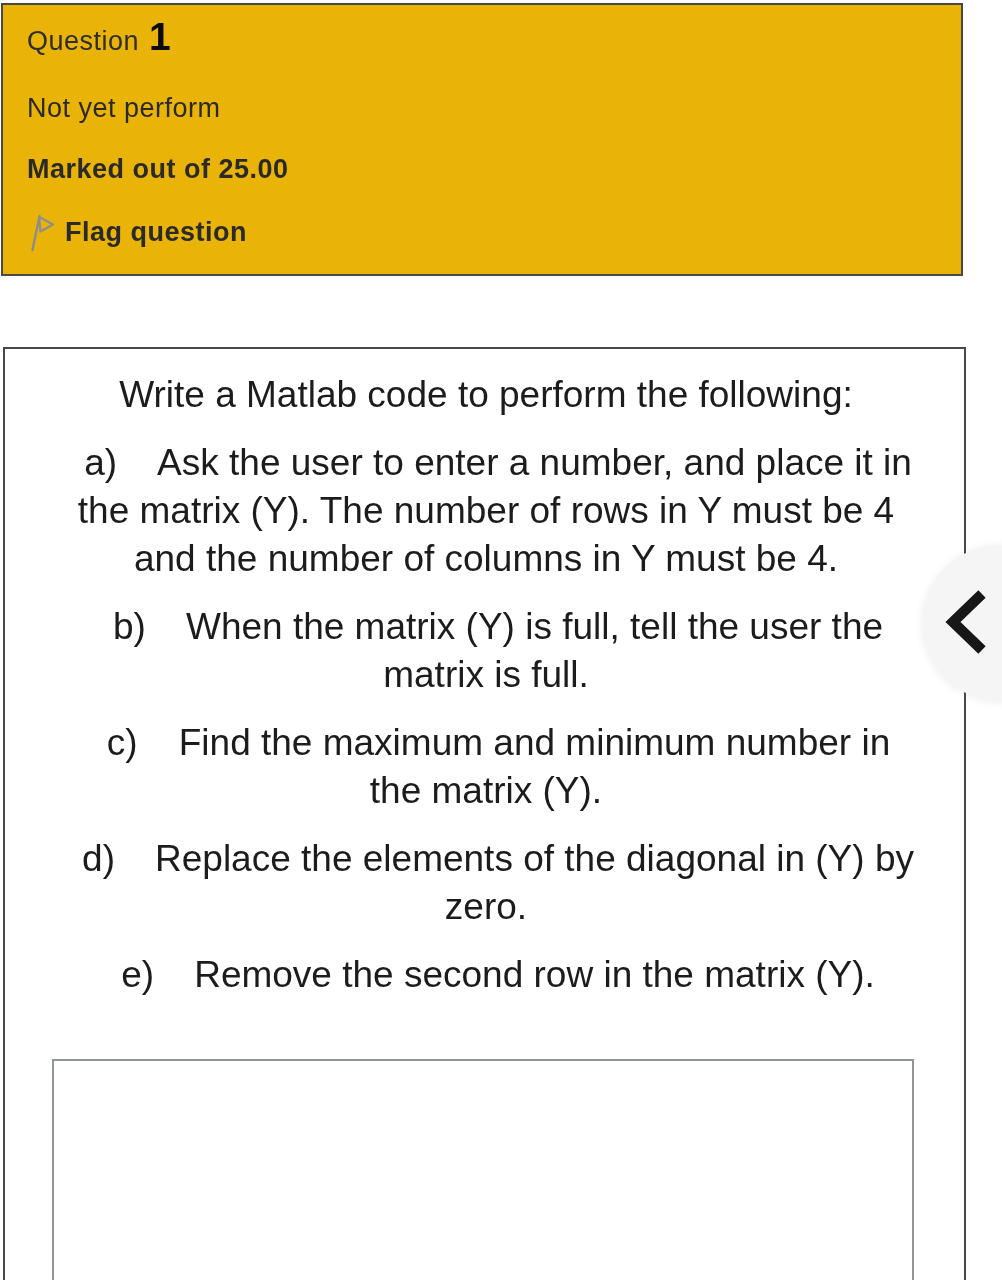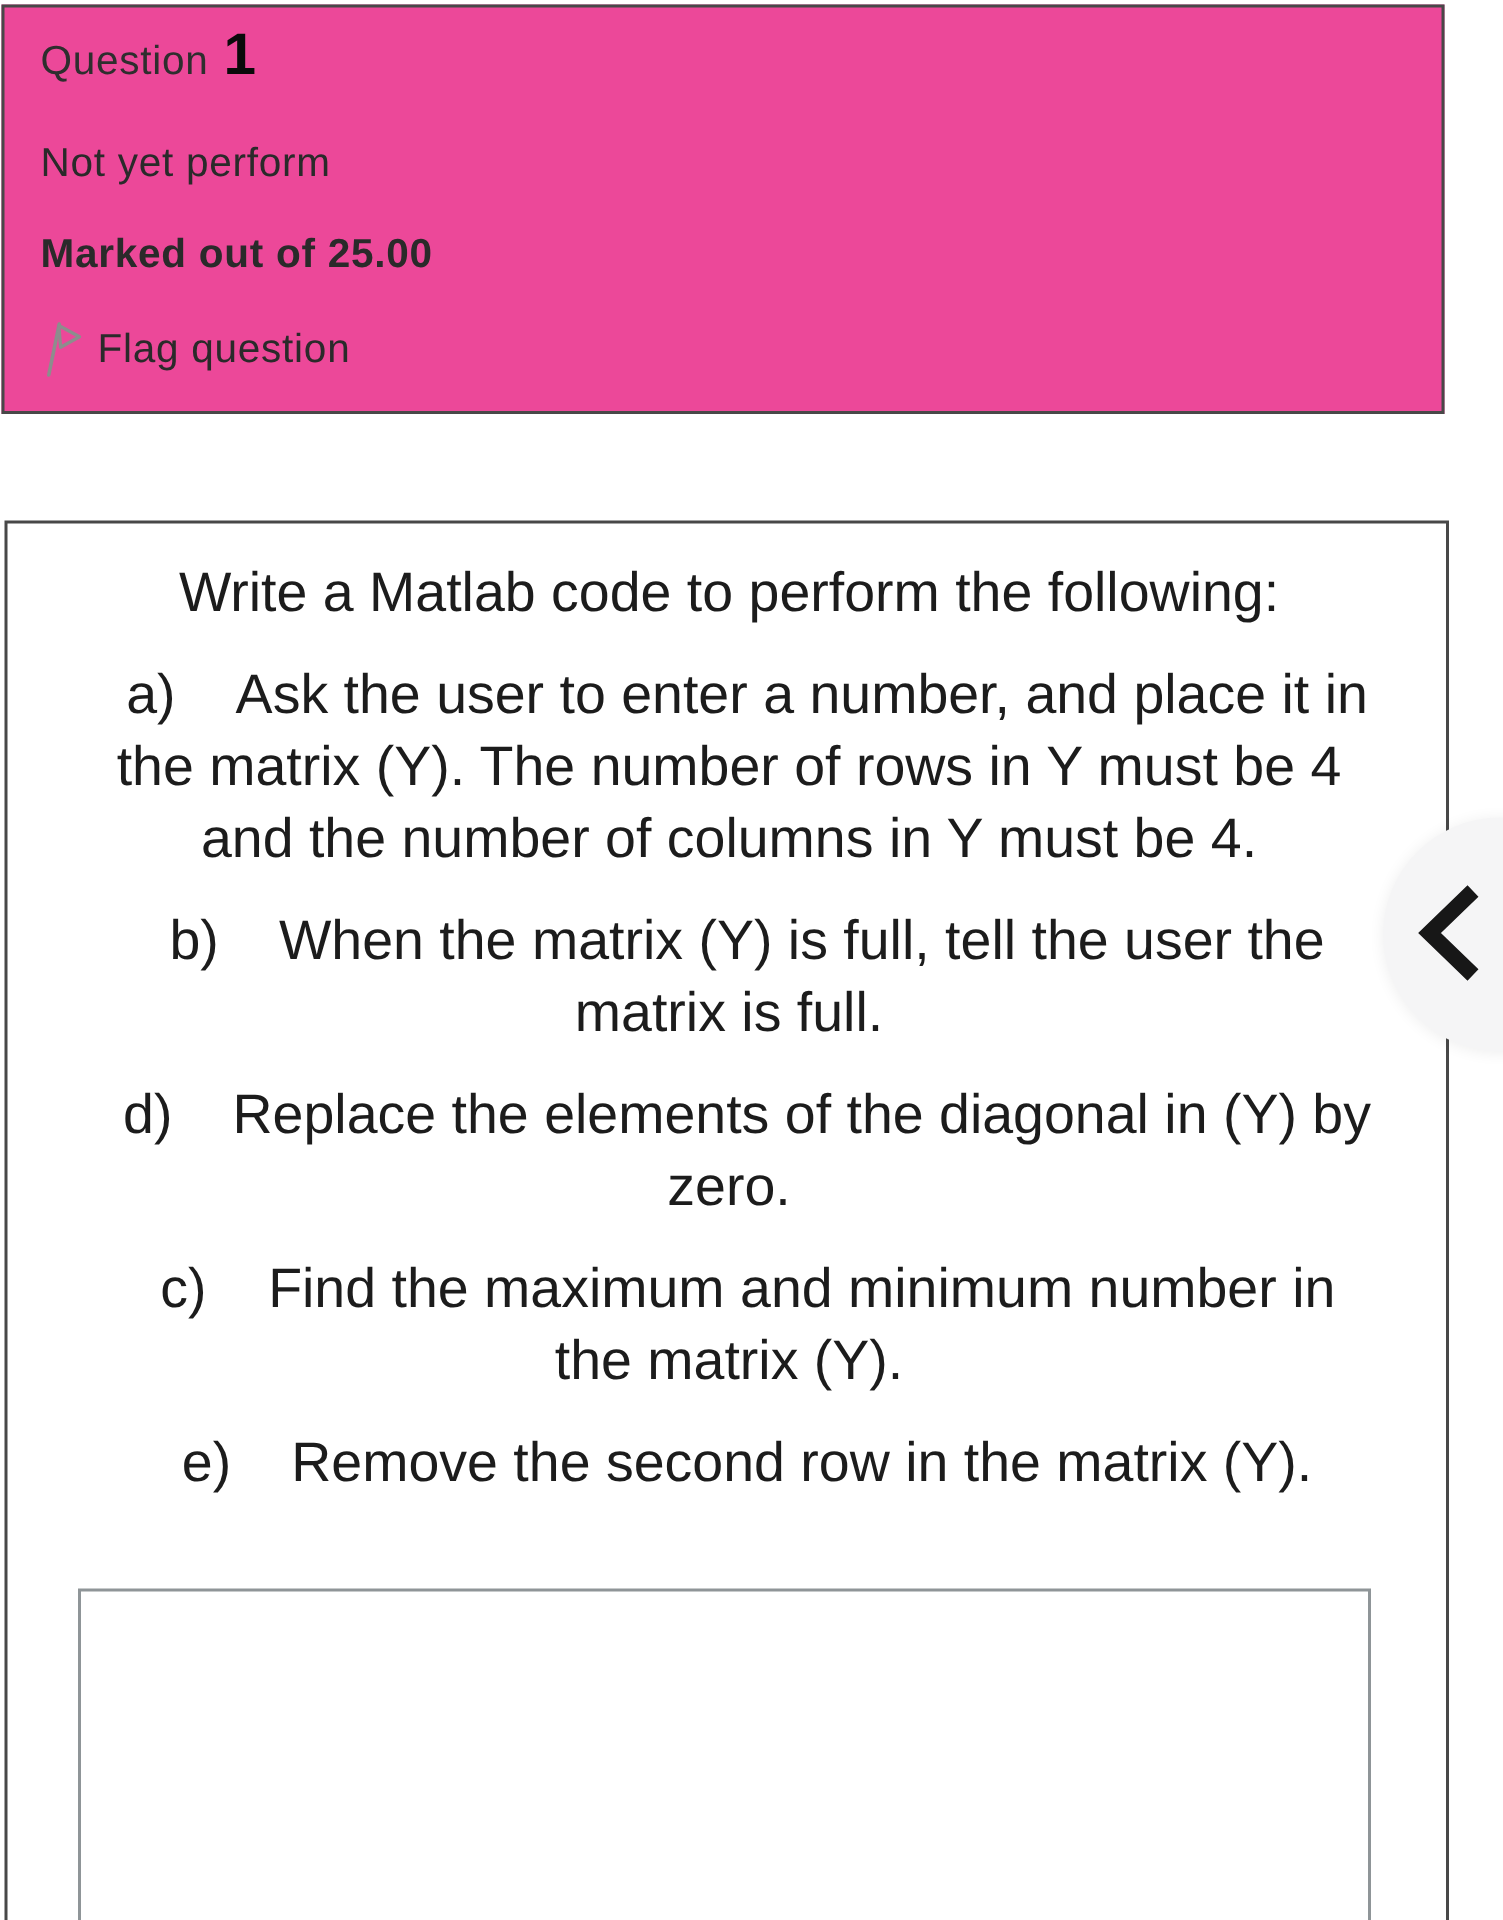--- a/index.html
+++ b/index.html
@@ -6,38 +6,38 @@
   body {
     width:1002px; height:1280px; position:relative; overflow:hidden;
     background:#ffffff;
     font-family:"Liberation Sans","DejaVu Sans",sans-serif;
     -webkit-font-smoothing:antialiased;
   }
 
   
   .info-box {
     position:absolute; left:1px; top:3px; width:962px; height:273px;
-    box-sizing:border-box; border:2px solid #484848; background:#ec4899;
+    box-sizing:border-box; border:2px solid #484848; background:#eab308;
   }
   .q-row { position:absolute; left:24px; top:10px; white-space:nowrap; }
   .q-word { font-size:27px; color:#2e2e2e; letter-spacing:.5px; }
   .q-num  { font-size:39px; font-weight:700; color:#0a0a0a; margin-left:10px; }
   .info-line {
     position:absolute; left:24px; font-size:27px; color:#2a2a2a;
     letter-spacing:.5px; white-space:nowrap;
   }
   .status-row { top:88px; }
   .marks-row  { top:149px;font-weight:bold; }
   .flag-row {
     position:absolute; left:22px; top:206px; display:flex; align-items:center;
     cursor:pointer; background:none; border:none; padding:0;
     font-family:inherit;
   }
   .flag-row svg { margin-right:10px; display:block; }
-  .flag-label { font-size:27px; color:#2a2a2a; letter-spacing:.5px; white-space:nowrap; }
+  .flag-label { font-size:27px; color:#2a2a2a; letter-spacing:.5px; white-space:nowrap;font-weight:bold; }
 
   
   .content-box {
     position:absolute; left:3px; top:347px; width:963px; height:950px;
     box-sizing:border-box; border:2px solid #484848; background:#ffffff;
   }
   .q-body { position:absolute; left:47px; top:22px; width:868px;text-align:center; }
   .q-body p {
     margin:0 0 20px 0; font-size:37px; line-height:48px; color:#1c1c1c;
   }
@@ -84,26 +84,26 @@
     <p class="q-item">
       <span class="item-label">a)</span><span class="item-text">Ask the user to enter a number, and place it in
 the matrix (Y). The number of rows in Y must be 4
 and the number of columns in Y must be 4.</span>
     </p>
     <p class="q-item">
       <span class="item-label">b)</span><span class="item-text">When the matrix (Y) is full, tell the user the
 matrix is full.</span>
     </p>
     <p class="q-item">
+      <span class="item-label">c)</span><span class="item-text">Find the maximum and minimum number in
+the matrix (Y).</span>
+    </p>
+    <p class="q-item">
       <span class="item-label">d)</span><span class="item-text">Replace the elements of the diagonal in (Y) by
 zero.</span>
-    </p>
-    <p class="q-item">
-      <span class="item-label">c)</span><span class="item-text">Find the maximum and minimum number in
-the matrix (Y).</span>
     </p>
     <p class="q-item">
       <span class="item-label">e)</span><span class="item-text">Remove the second row in the matrix (Y).</span>
     </p>
   </div>
 
   <textarea class="answer-area" spellcheck="false" style=""></textarea>
 </div>
 
 <button class="drawer-toggle">

